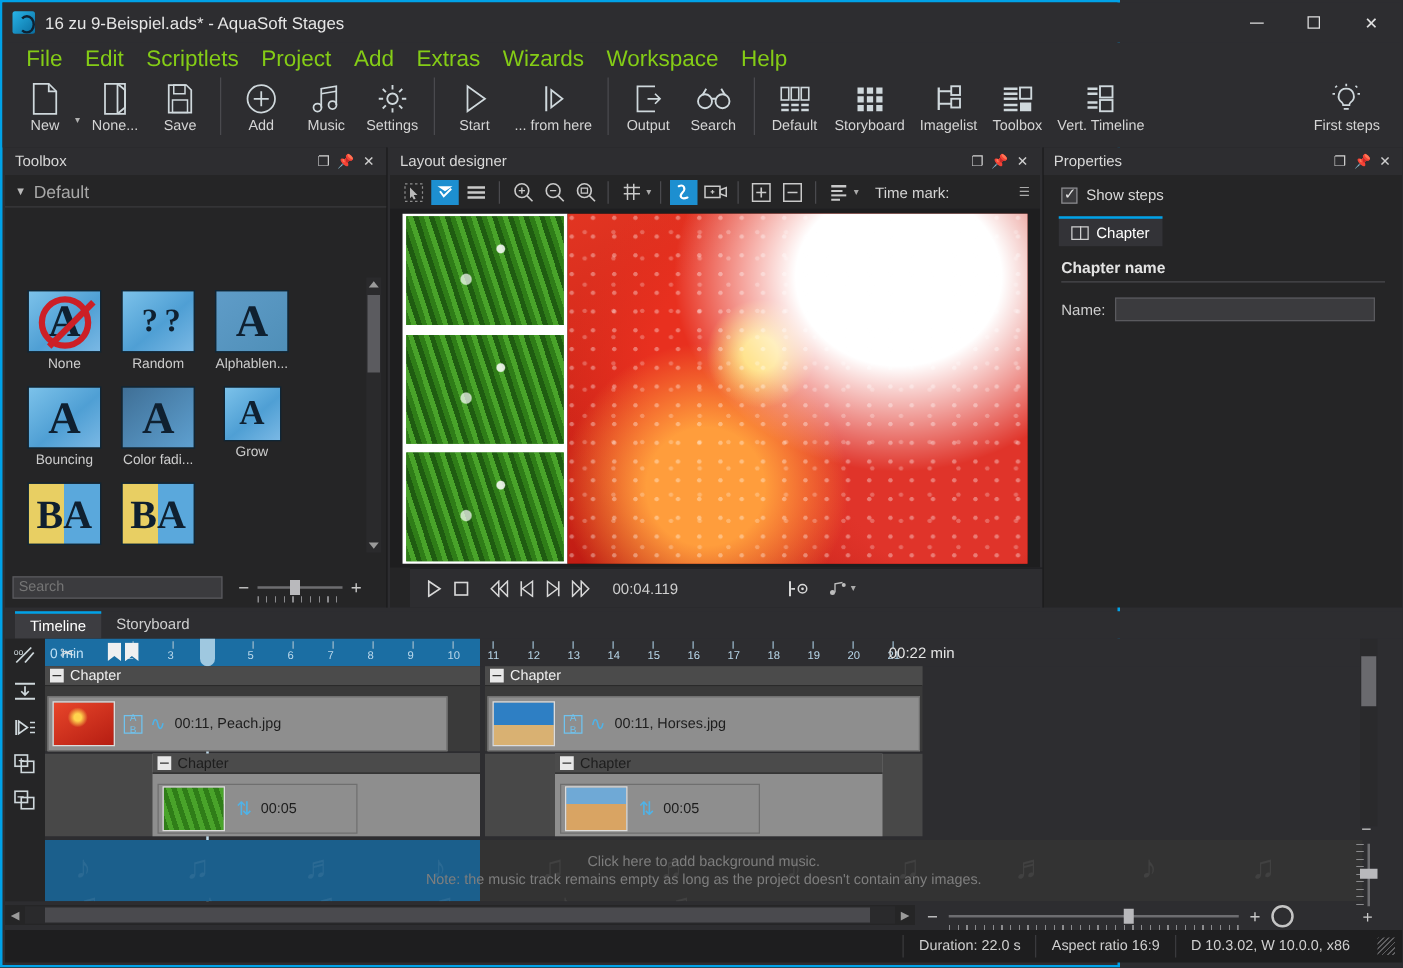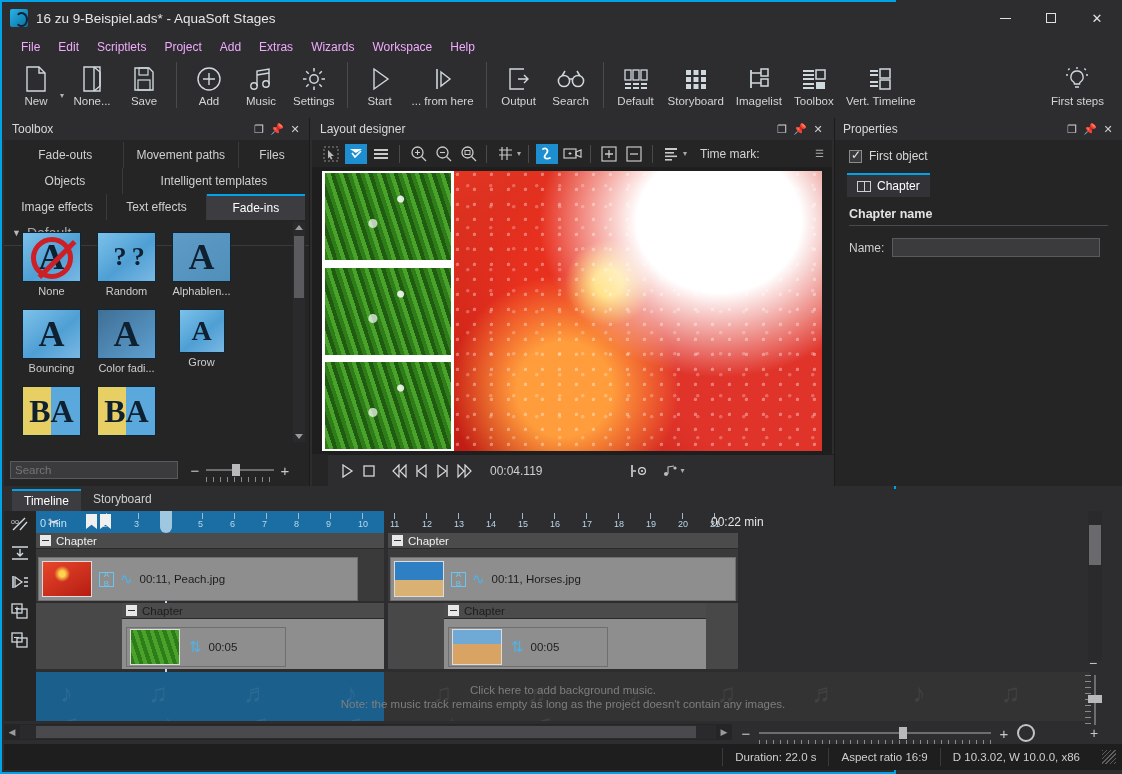--- a/index.html
+++ b/index.html
@@ -18,21 +18,21 @@
   .logo { width:18px; height:18px; margin-left:8px; margin-right:8px; background:linear-gradient(135deg,#28b4e8,#0a6ea0); border-radius:2px; position:relative; }
   .logo:after { content:""; position:absolute; left:5px; top:3px; width:9px; height:11px; border:2px solid #0d2233; border-left-color:transparent; border-radius:50%; }
   .title-text { font-size:13.5px; color:#e6e6e6; }
   .wincontrols { margin-left:auto; display:flex; height:32px; }
   .wc { width:46px; height:32px; display:flex; align-items:center; justify-content:center; color:#e0e0e0; font-size:13px; }
   .wc .min { width:11px; height:1px; background:#e0e0e0; }
   .wc .max { width:10px; height:10px; border:1px solid #e0e0e0; }
 
   
   .menubar { position:absolute; left:0; top:32px; width:1118px; height:26px; display:flex; align-items:center; padding-left:10px; background:#2d2d30; }
-  .menu-item { padding:4px 9px; color:#f0abfc; font-size:12px; }
+  .menu-item { padding:4px 9px; color:#84cc16; font-size:18px; }
 
   
   .ribbon { position:absolute; left:0; top:58px; width:1118px; height:58px; background:#2d2d30; display:flex; align-items:flex-start; padding-left:8px; }
   .rb { width:auto; min-width:52px; padding:4px 6px 0; display:flex; flex-direction:column; align-items:center; color:#cfd8dc; }
   .rb .ic { height:30px; display:flex; align-items:center; justify-content:center; }
   .rb .lb { font-size:11.5px; margin-top:1px; white-space:nowrap; color:#d4d4d4; }
   .rbsep { width:1px; height:46px; background:#4a4a4e; margin:2px 6px 0; }
   .rb-caret { font-size:8px; color:#b0b0b0; align-self:flex-end; margin:0 2px 18px -2px;}
 
   
@@ -434,36 +434,20 @@
 
   <div class="toolbox">
     <div class="panel-head">
       <span>Toolbox</span>
       <div class="tools">
         <div class="pb">❐</div>
         <div class="pb">📌</div>
         <div class="pb">✕</div>
       </div>
     </div>
-    <div class="tb-tabs">
-      <div class="tb-row">
-        <div class="tb-tab">Fade-outs</div>
-        <div class="tb-tab">Movement paths</div>
-        <div class="tb-tab" style="flex:0 0 66px">Files</div>
-      </div>
-      <div class="tb-row">
-        <div class="tb-tab">Objects</div>
-        <div class="tb-tab" style="flex:1.6">Intelligent templates</div>
-      </div>
-      <div class="tb-row">
-        <div class="tb-tab">Image effects</div>
-        <div class="tb-tab">Text effects</div>
-        <div class="tb-tab active">Fade-ins</div>
-      </div>
-    </div>
     <div class="tb-group">
       <span class="tri">▼</span>
       <span class="gname">Default</span>
     </div>
 
     <div class="tb-grid">
       <div class="fx">
         <div class="thumb">
           <div class="glyph">A</div>
             <div class="ban"></div>
@@ -707,21 +691,21 @@
     <div class="panel-head">
       <span>Properties</span>
       <div class="tools">
         <div class="pb">❐</div>
         <div class="pb">📌</div>
         <div class="pb">✕</div>
       </div>
     </div>
     <div class="chk-row">
       <span class="chkbox"></span>
-      <span>First object</span>
+      <span>Show steps</span>
     </div>
     <div class="ptab-row">
       <div class="ptab">
         <span class="book"></span>
         <span>Chapter</span>
       </div>
     </div>
     <div class="sec-title">Chapter name</div>
     <div class="sec-rule"></div>
     <div class="name-row">

